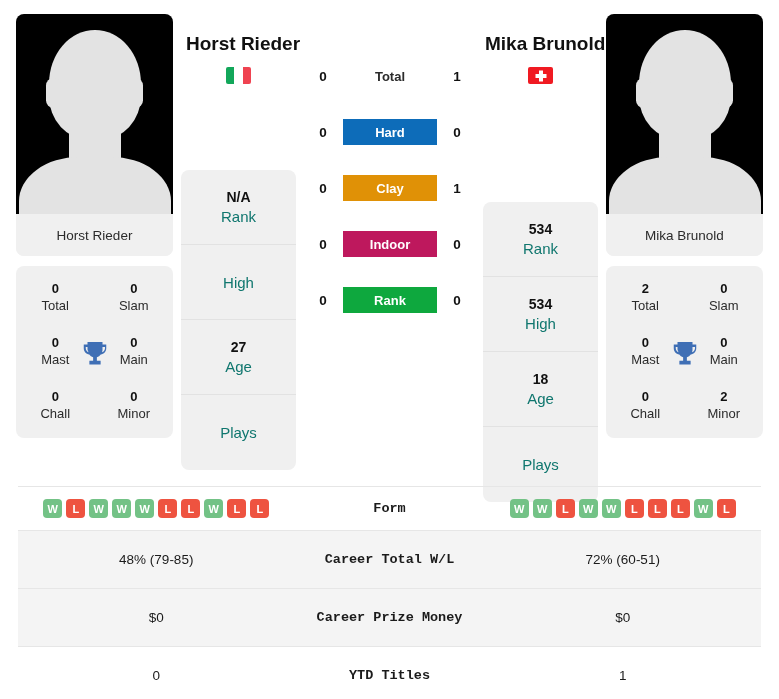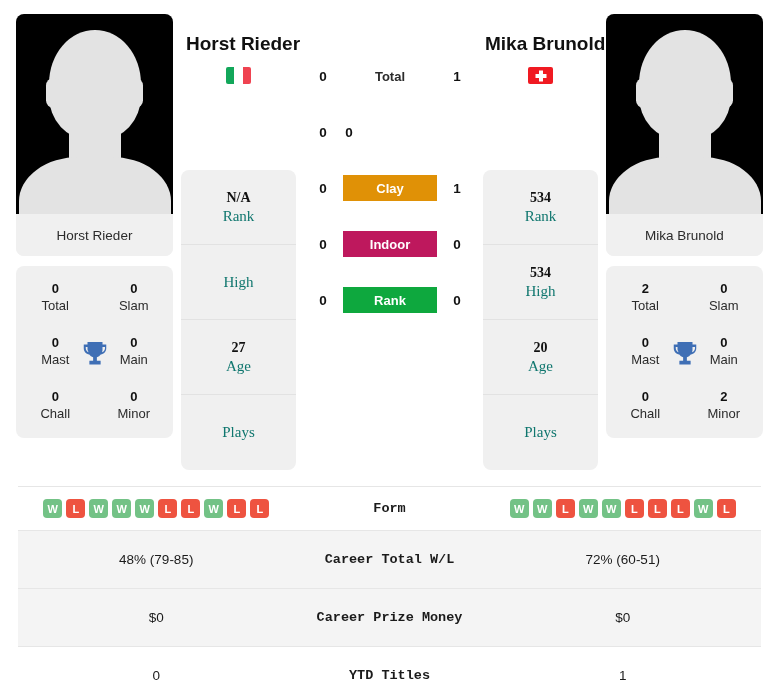--- a/index.html
+++ b/index.html
@@ -114,24 +114,23 @@
   }
 
   
   .info-col {
     position: absolute;
     top: 170px;
     width: 115px;
     background: #f0f0f0;
     border-radius: 8px;
     overflow: hidden;
-    font-family: Liberation Serif, serif;
   }
   .info-col.left  { left: 181px; }
-  .info-col.right { left: 483px; }
+  .info-col.right { left: 483px; margin-top: 32px; }
   .info-cell {
     height: 75px;
     display: flex;
     flex-direction: column;
     align-items: center;
     justify-content: center;
     border-bottom: 1px solid #e2e2e2;
   }
   .info-cell:last-child { border-bottom: none; }
   .info-cell .v { font-size: 14px; font-weight: bold; color: #111; line-height: 19px; }
@@ -372,37 +371,38 @@
     <div class="info-col right">
       <div class="info-cell">
         <div class="v">534</div>
         <div class="k">Rank</div>
       </div>
       <div class="info-cell">
         <div class="v">534</div>
         <div class="k">High</div>
       </div>
       <div class="info-cell">
-        <div class="v">20</div>
+        <div class="v">18</div>
         <div class="k">Age</div>
       </div>
       <div class="info-cell">
         <div class="v"></div>
         <div class="k">Plays</div>
       </div>
     </div>
 
     <div class="surface-rows" id="surface-rows">
         <div class="srow">
           <div class="snum">0</div>
           <div class="sbadge plain" style="background: transparent;">Total</div>
           <div class="snum">1</div>
         </div>
         <div class="srow">
           <div class="snum">0</div>
+          <div class="sbadge" style="background: rgb(13, 108, 185);">Hard</div>
           <div class="snum">0</div>
         </div>
         <div class="srow">
           <div class="snum">0</div>
           <div class="sbadge" style="background: rgb(224, 145, 6);">Clay</div>
           <div class="snum">1</div>
         </div>
         <div class="srow">
           <div class="snum">0</div>
           <div class="sbadge" style="background: #be185d;">Indoor</div>

